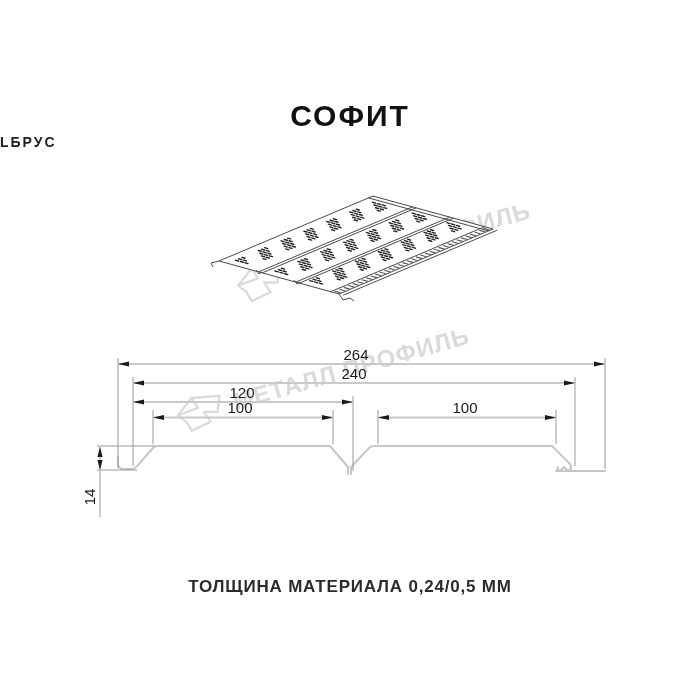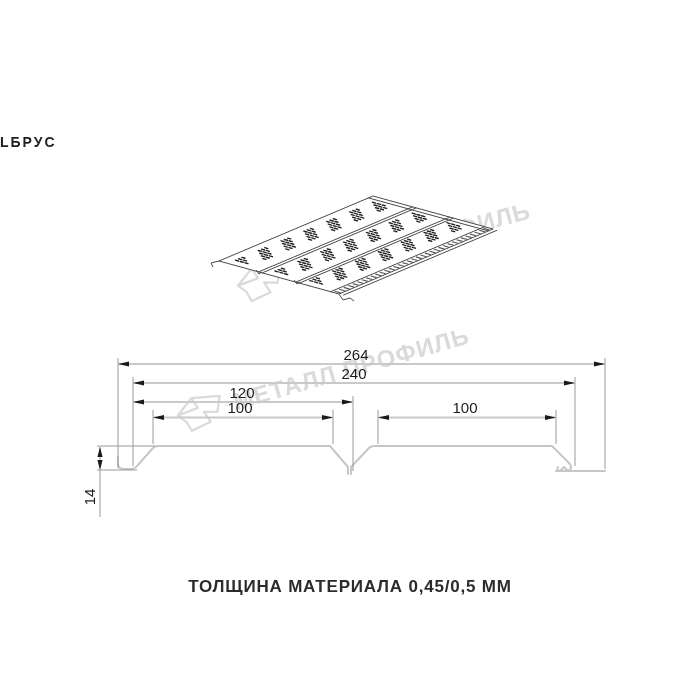--- a/index.html
+++ b/index.html
@@ -30,20 +30,21 @@
   .dimline{stroke:var(--dim-line);stroke-width:1.8;}
   .extline{stroke:var(--ext-line);stroke-width:1;}
   .arrow{fill:var(--ink);stroke:none;}
   .dimtext{font-family:"Liberation Sans",sans-serif;font-size:15px;fill:var(--ink);}
 </style>
 </head>
 <body>
 
 <div class="page">
 
+  <div class="title">СОФИТ</div>
   <div class="subtitle">LБРУС</div>
 
   <div class="wm wm1">
     <svg class="wm-logo" width="52" height="38" viewBox="0 0 56 40">
       <path d="M3,17 L22,3 L52,9 L45,25 L31,21 L35,33 L13,37 L10,26 Z"></path>
       <path d="M22,3 L26,15 L3,17"></path>
     </svg>
     <span class="wm-text">МЕТАЛЛ ПРОФИЛЬ</span>
   </div>
 
@@ -397,14 +398,14 @@
 
       <g>
         <line class="dimline" x1="100" y1="447" x2="100" y2="470"></line>
         <polygon class="arrow" points="100,447 97.4,457 102.6,457"></polygon>
         <polygon class="arrow" points="100,470 97.4,460 102.6,460"></polygon>
         <text class="dimtext" x="95" y="497" text-anchor="middle" transform="rotate(-90 95 497)">14</text>
       </g>
     </g>
   </svg>
 
-  <div class="footer-note">ТОЛЩИНА МАТЕРИАЛА 0,45/0,5 ММ</div>
+  <div class="footer-note">ТОЛЩИНА МАТЕРИАЛА 0,24/0,5 ММ</div>
 </div>
 
 </body></html>

